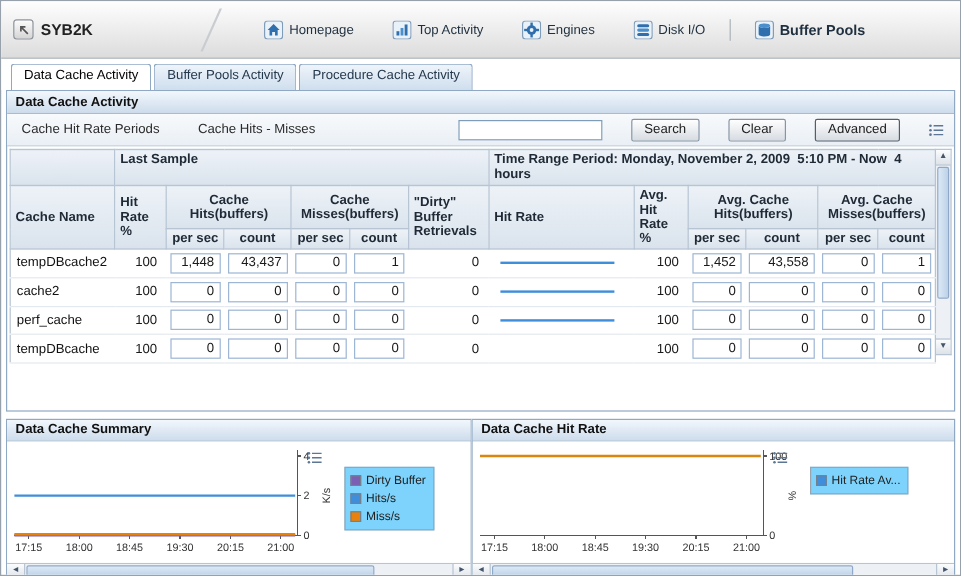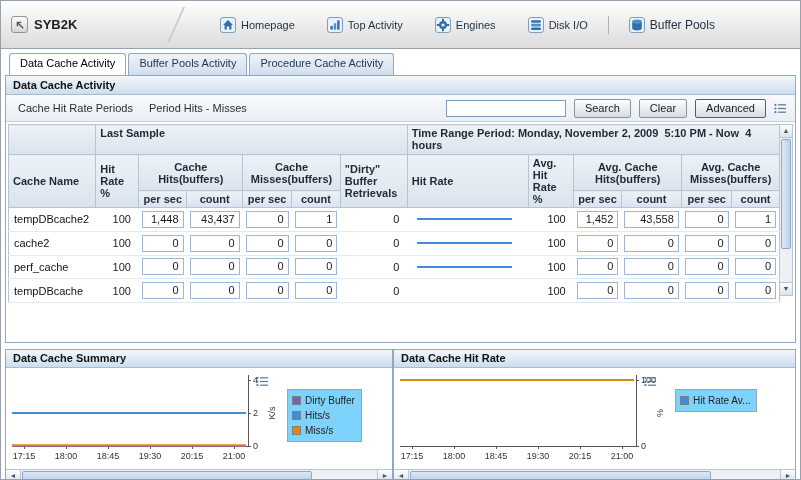--- a/index.html
+++ b/index.html
@@ -7,35 +7,35 @@
   .app { width: 801px; height: 480px; border: 1px solid #97a1ab; background: #fff; position: relative; overflow: hidden; }
 
   
   .topbar { height: 48px; background: linear-gradient(#fefefe, #dcdcdc); border-bottom: 1px solid #9aa2aa; display: flex; align-items: center; }
   .brand { display: flex; align-items: center; gap: 6px; padding-left: 10px; width: 150px; }
   .brand-icon { width: 17px; height: 17px; border: 1px solid #8d959d; border-radius: 3px; background: linear-gradient(#fcfcfc, #d5d5d5); display: flex; align-items: center; justify-content: center; cursor: pointer; }
   .brand-title { font-size: 13px; font-weight: bold; color: #222; }
   .slant { width: 26px; height: 36px; border-right: 2px solid #c9cdd1; transform: skewX(-24deg); margin-right: 10px; }
   .nav { display: flex; align-items: center; gap: 32px; margin-left: 33px; }
   .nav-item { display: flex; align-items: center; gap: 5px; cursor: pointer; color: #1f2f3f; white-space: nowrap; }
-  .nav-item.current .nav-label { font-weight: normal; font-size: 12px; }
+  .nav-item.current .nav-label { font-weight: bold; font-size: 12px; }
   .nav-sep { width: 1px; height: 18px; background: #aab2ba; margin: 0 -12px; }
 
   
   .tabstrip { display: flex; gap: 2px; padding: 4px 0 0 8px; height: 26px; background: #fff; }
   .tab { padding: 3px 10px 4px; border: 1px solid #8fa8c4; border-bottom: none; border-radius: 3px 3px 0 0; background: linear-gradient(#eef4fa, #cfdeee); cursor: pointer; color: #25394d; }
   .tab.active { background: #fff; color: #000; }
 
   
   .panel { border: 1px solid #8fa8c4; background: #fff; }
   .main-panel { margin: 0 4px; height: 268px; display: flex; flex-direction: column; }
   .panel-title { height: 19px; line-height: 18px; padding-left: 7px; font-weight: bold; background: linear-gradient(#f2f7fc, #cddcec); border-bottom: 1px solid #a8bccf; color: #111; }
 
   
-  .toolbar { height: 27px; display: flex; align-items: center; gap: 8px; padding: 0 8px 0 12px; background: linear-gradient(#f8fafc, #e9eff5); border-bottom: 1px solid #c3d0dd; }
+  .toolbar { height: 27px; display: flex; align-items: center; gap: 24px; padding: 0 8px 0 12px; background: linear-gradient(#f8fafc, #e9eff5); border-bottom: 1px solid #c3d0dd; }
   .view-link { color: #2b2b2b; cursor: pointer; margin-right: 8px; }
   .spacer { flex: 1; }
   .search-input { width: 120px; height: 17px; border: 1px solid #7f9db9; font: inherit; padding: 0 3px; background: #fff; }
   .btn { height: 19px; padding: 0 10px; font: inherit; font-size: 11px; background: linear-gradient(#fefefe, #d7dce2); border: 1px solid #8795a3; border-radius: 2px; cursor: pointer; color: #1c1c1c; }
   .btn.advanced { border-color: #525e6a; }
   .menu-icon { cursor: pointer; display: inline-flex; align-items: center; }
 
   
   .table-zone { display: flex; margin: 2px 2px 0 2px; align-items: stretch; }
   table.grid { border-collapse: collapse; table-layout: fixed; flex: 1; border: 1px solid #b6c4d3; }
@@ -147,21 +147,21 @@
     <span class="tab active">Data Cache Activity</span>
     <span class="tab">Buffer Pools Activity</span>
     <span class="tab">Procedure Cache Activity</span>
   </div>
 
   <section class="panel main-panel">
     <div class="panel-title">Data Cache Activity</div>
 
     <div class="toolbar">
       <span class="view-link">Cache Hit Rate Periods</span>
-      <span class="view-link">Period Hits - Misses</span>
+      <span class="view-link">Cache Hits - Misses</span>
       <span class="spacer"></span>
       <input class="search-input" type="text" value="" style="">
       <button class="btn">Search</button>
       <button class="btn">Clear</button>
       <button class="btn advanced">Advanced</button>
       <span class="menu-icon">
         <svg width="13" height="11" viewBox="0 0 13 11">
             <g stroke="#5b7795" stroke-width="1.2">
               <line x1="4" y1="1.8" x2="12" y2="1.8"></line>
               <line x1="4" y1="5.5" x2="12" y2="5.5"></line>

